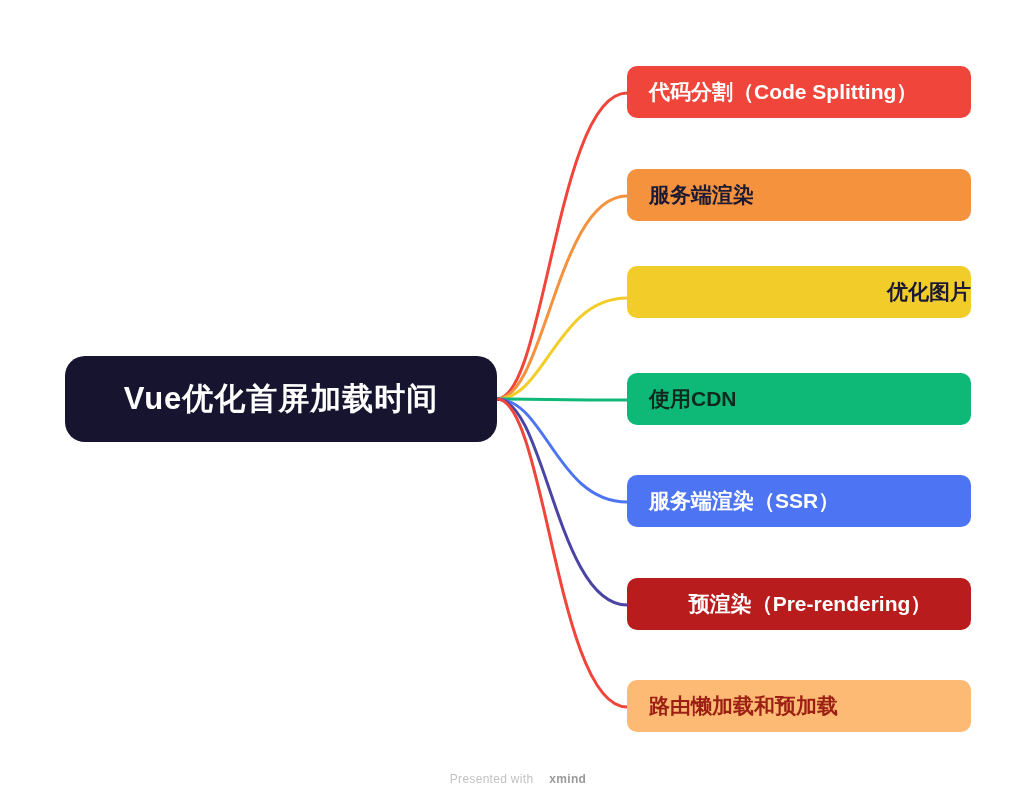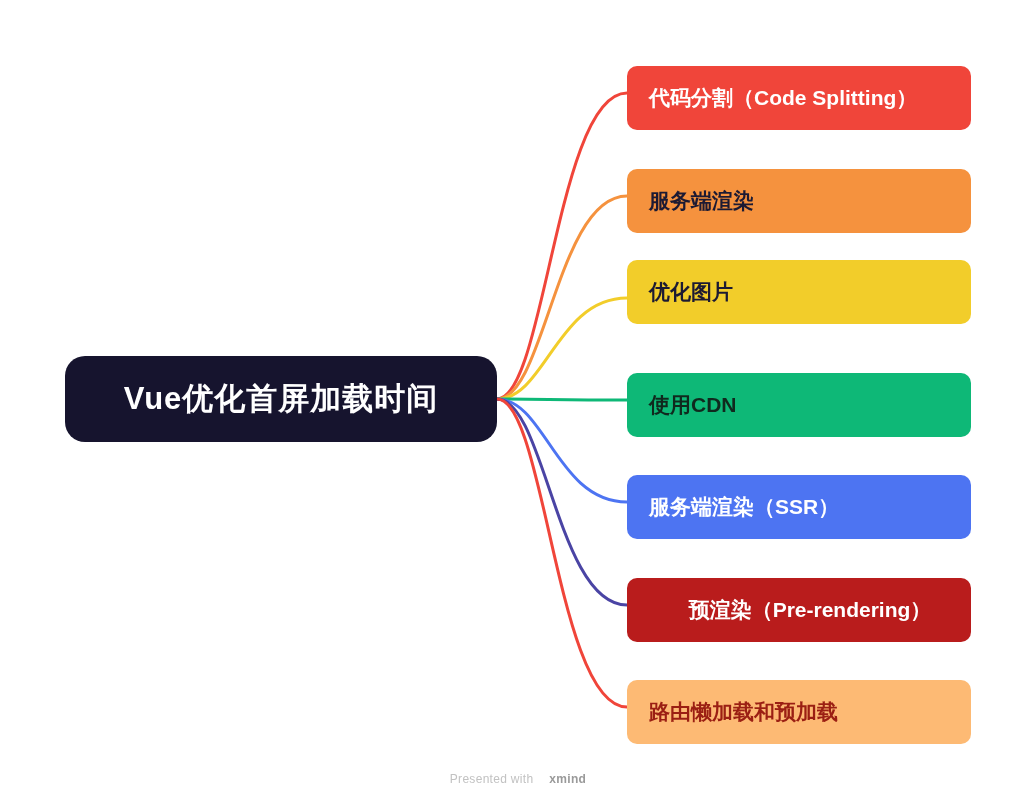--- a/index.html
+++ b/index.html
@@ -43,29 +43,29 @@
     height: 86px;
     border-radius: 20px;
     justify-content: center;
     font-size: 31px;
     font-weight: 800;
     letter-spacing: 1px;
   }
   .branch-topic {
     left: 627px;
     width: 344px;
-    height: 64px;
+    height: 52px;
     border-radius: 10px;
     padding-left: 22px;
     font-size: 21px;
     font-weight: 800;
   }
   .t0 { top: 66px; }
   .t1 { top: 169px; }
-  .t2 { top: 260px; }
+  .t2 { top: 266px; justify-content: flex-end; }
   .t3 { top: 373px; }
   .t4 { top: 475px; }
   .t5 { top: 578px; }
   .t6 { top: 680px; }
   .watermark {
     position: absolute;
     left: 0;
     right: 0;
     bottom: 14px;
     text-align: center;

